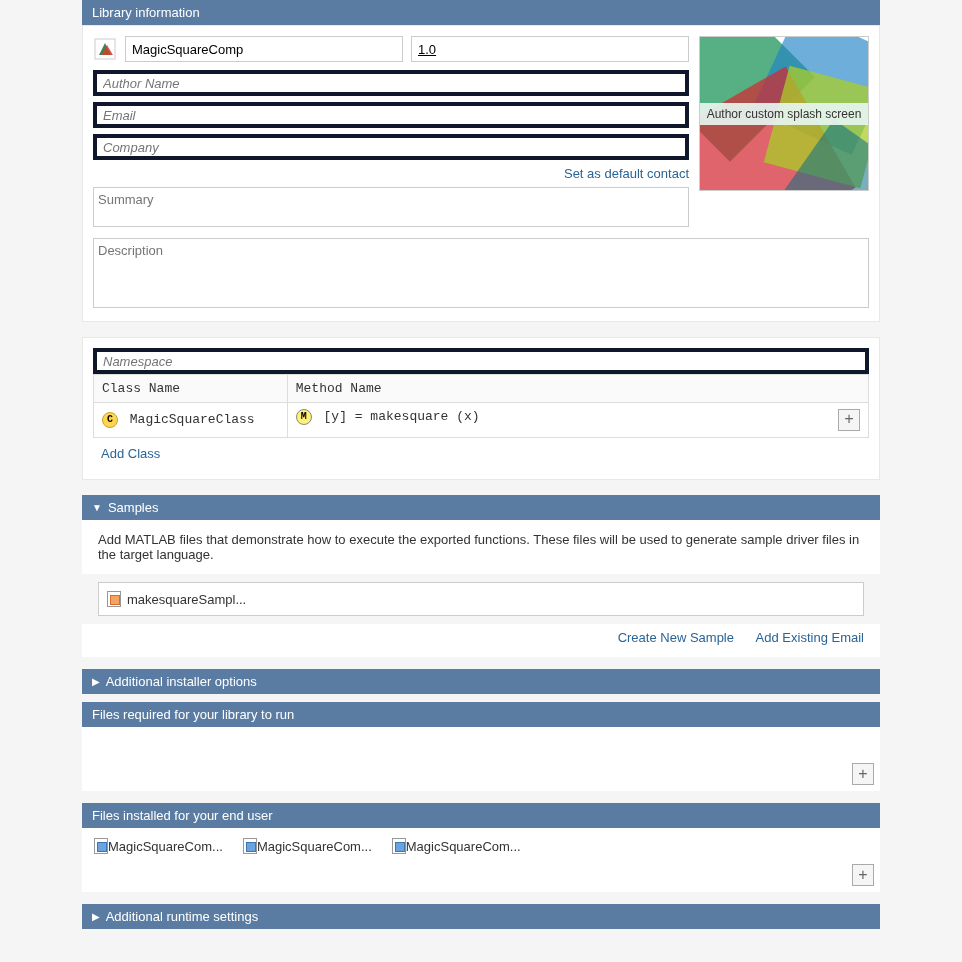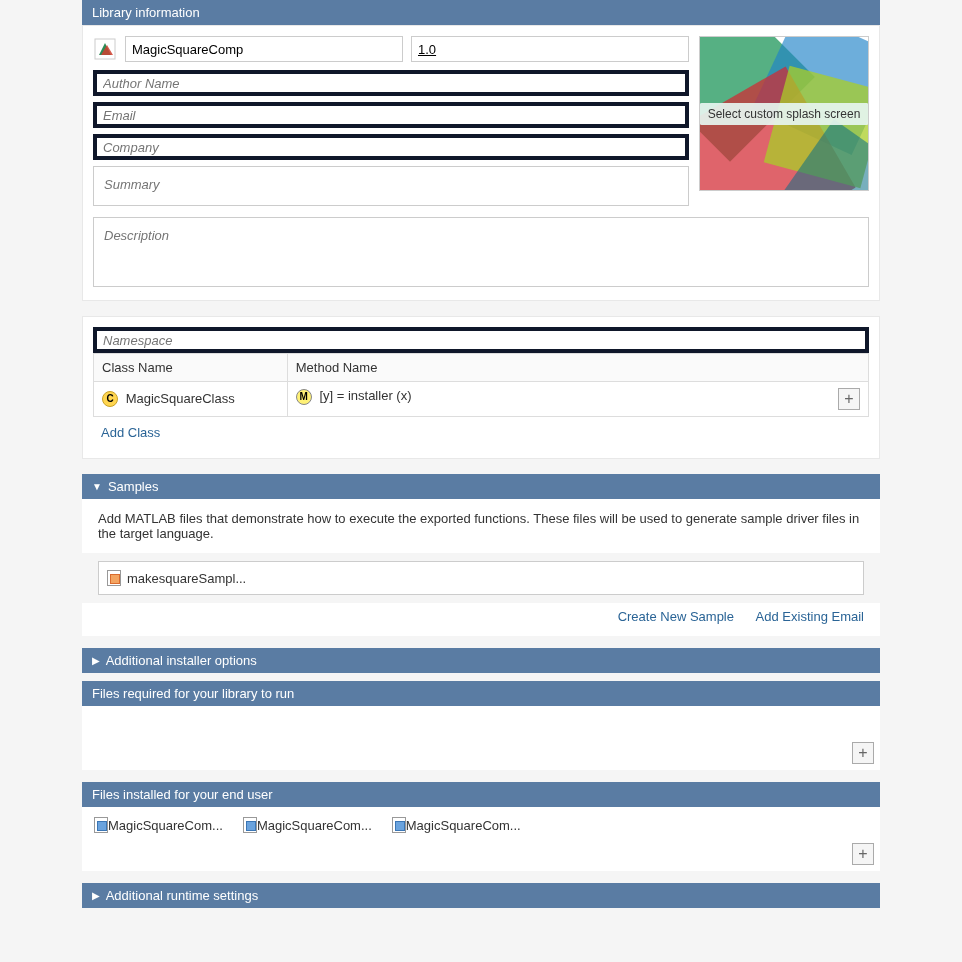--- a/index.html
+++ b/index.html
@@ -95,33 +95,33 @@
     transform: translate(-50%, -50%);
     background: rgba(230,245,240,0.92);
     padding: 4px 8px;
     font-size: 12px;
     white-space: nowrap;
     border-radius: 2px;
   }
   .textarea {
     width: 100%;
     border: 1px solid #ccc;
-    padding: 10px;
+    padding: 4px;
     resize: none;
     font-family: inherit;
     font-size: 13px;
-    font-style: italic;
     color: #888;
   }
   .summary { height: 40px; }
   .description { height: 70px; }
 
   .class-table {
     width: 100%;
     border-collapse: collapse;
+    font-family: Liberation Mono, monospace;
   }
   .class-table th, .class-table td {
     text-align: left;
     padding: 6px 8px;
     border: 1px solid #ddd;
     font-weight: normal;
     font-size: 13px;
   }
   .class-table th { background: #fafafa; }
   .class-icon {
@@ -262,29 +262,32 @@
                 <polygon points="6,18 12,6 18,18" fill="#2e8b57"></polygon>
                 <polygon points="8,18 14,8 20,18" fill="#d04030" opacity="0.85"></polygon>
               </svg>
           </span>
           <input type="text" class="hasvalue" value="MagicSquareComp" style="">
           <input type="text" class="version hasvalue" value="1.0" style="">
         </div>
         <input class="text-input" placeholder="Author Name" style="">
         <input class="text-input" placeholder="Email" style="">
         <input class="text-input" placeholder="Company" style="">
+        <div class="right-align">
+          <a class="link">Set as default contact</a>
+        </div>
         <textarea class="textarea summary" placeholder="Summary" style=""></textarea>
       </div>
       <div class="splash">
         <div class="shape s1"></div>
         <div class="shape s2"></div>
         <div class="shape s3"></div>
         <div class="shape s4"></div>
         <div class="shape s5"></div>
-        <div class="splash-label">Select custom splash screen</div>
+        <div class="splash-label">Author custom splash screen</div>
       </div>
     </div>
     <div style="height:8px"></div>
     <textarea class="textarea description" placeholder="Description" style=""></textarea>
   </div>
 
   <div class="panel">
     <input class="text-input" style="margin-bottom: 0px;" placeholder="Namespace">
     <table class="class-table">
       <tbody>
@@ -292,21 +295,21 @@
         <th style="width:25%">Class Name</th>
         <th>Method Name</th>
       </tr>
       <tr>
         <td>
           <span class="class-icon">C</span>
           <span>MagicSquareClass</span>
         </td>
         <td>
           <span class="method-icon">M</span>
-          <span>[y] = installer (x)</span>
+          <span>[y] = makesquare (x)</span>
           <span class="plus-btn plus-btn-right">+</span>
         </td>
       </tr>
     </tbody>
       </table>
     <div class="add-class">
       <a class="link">Add Class</a>
     </div>
   </div>
 

